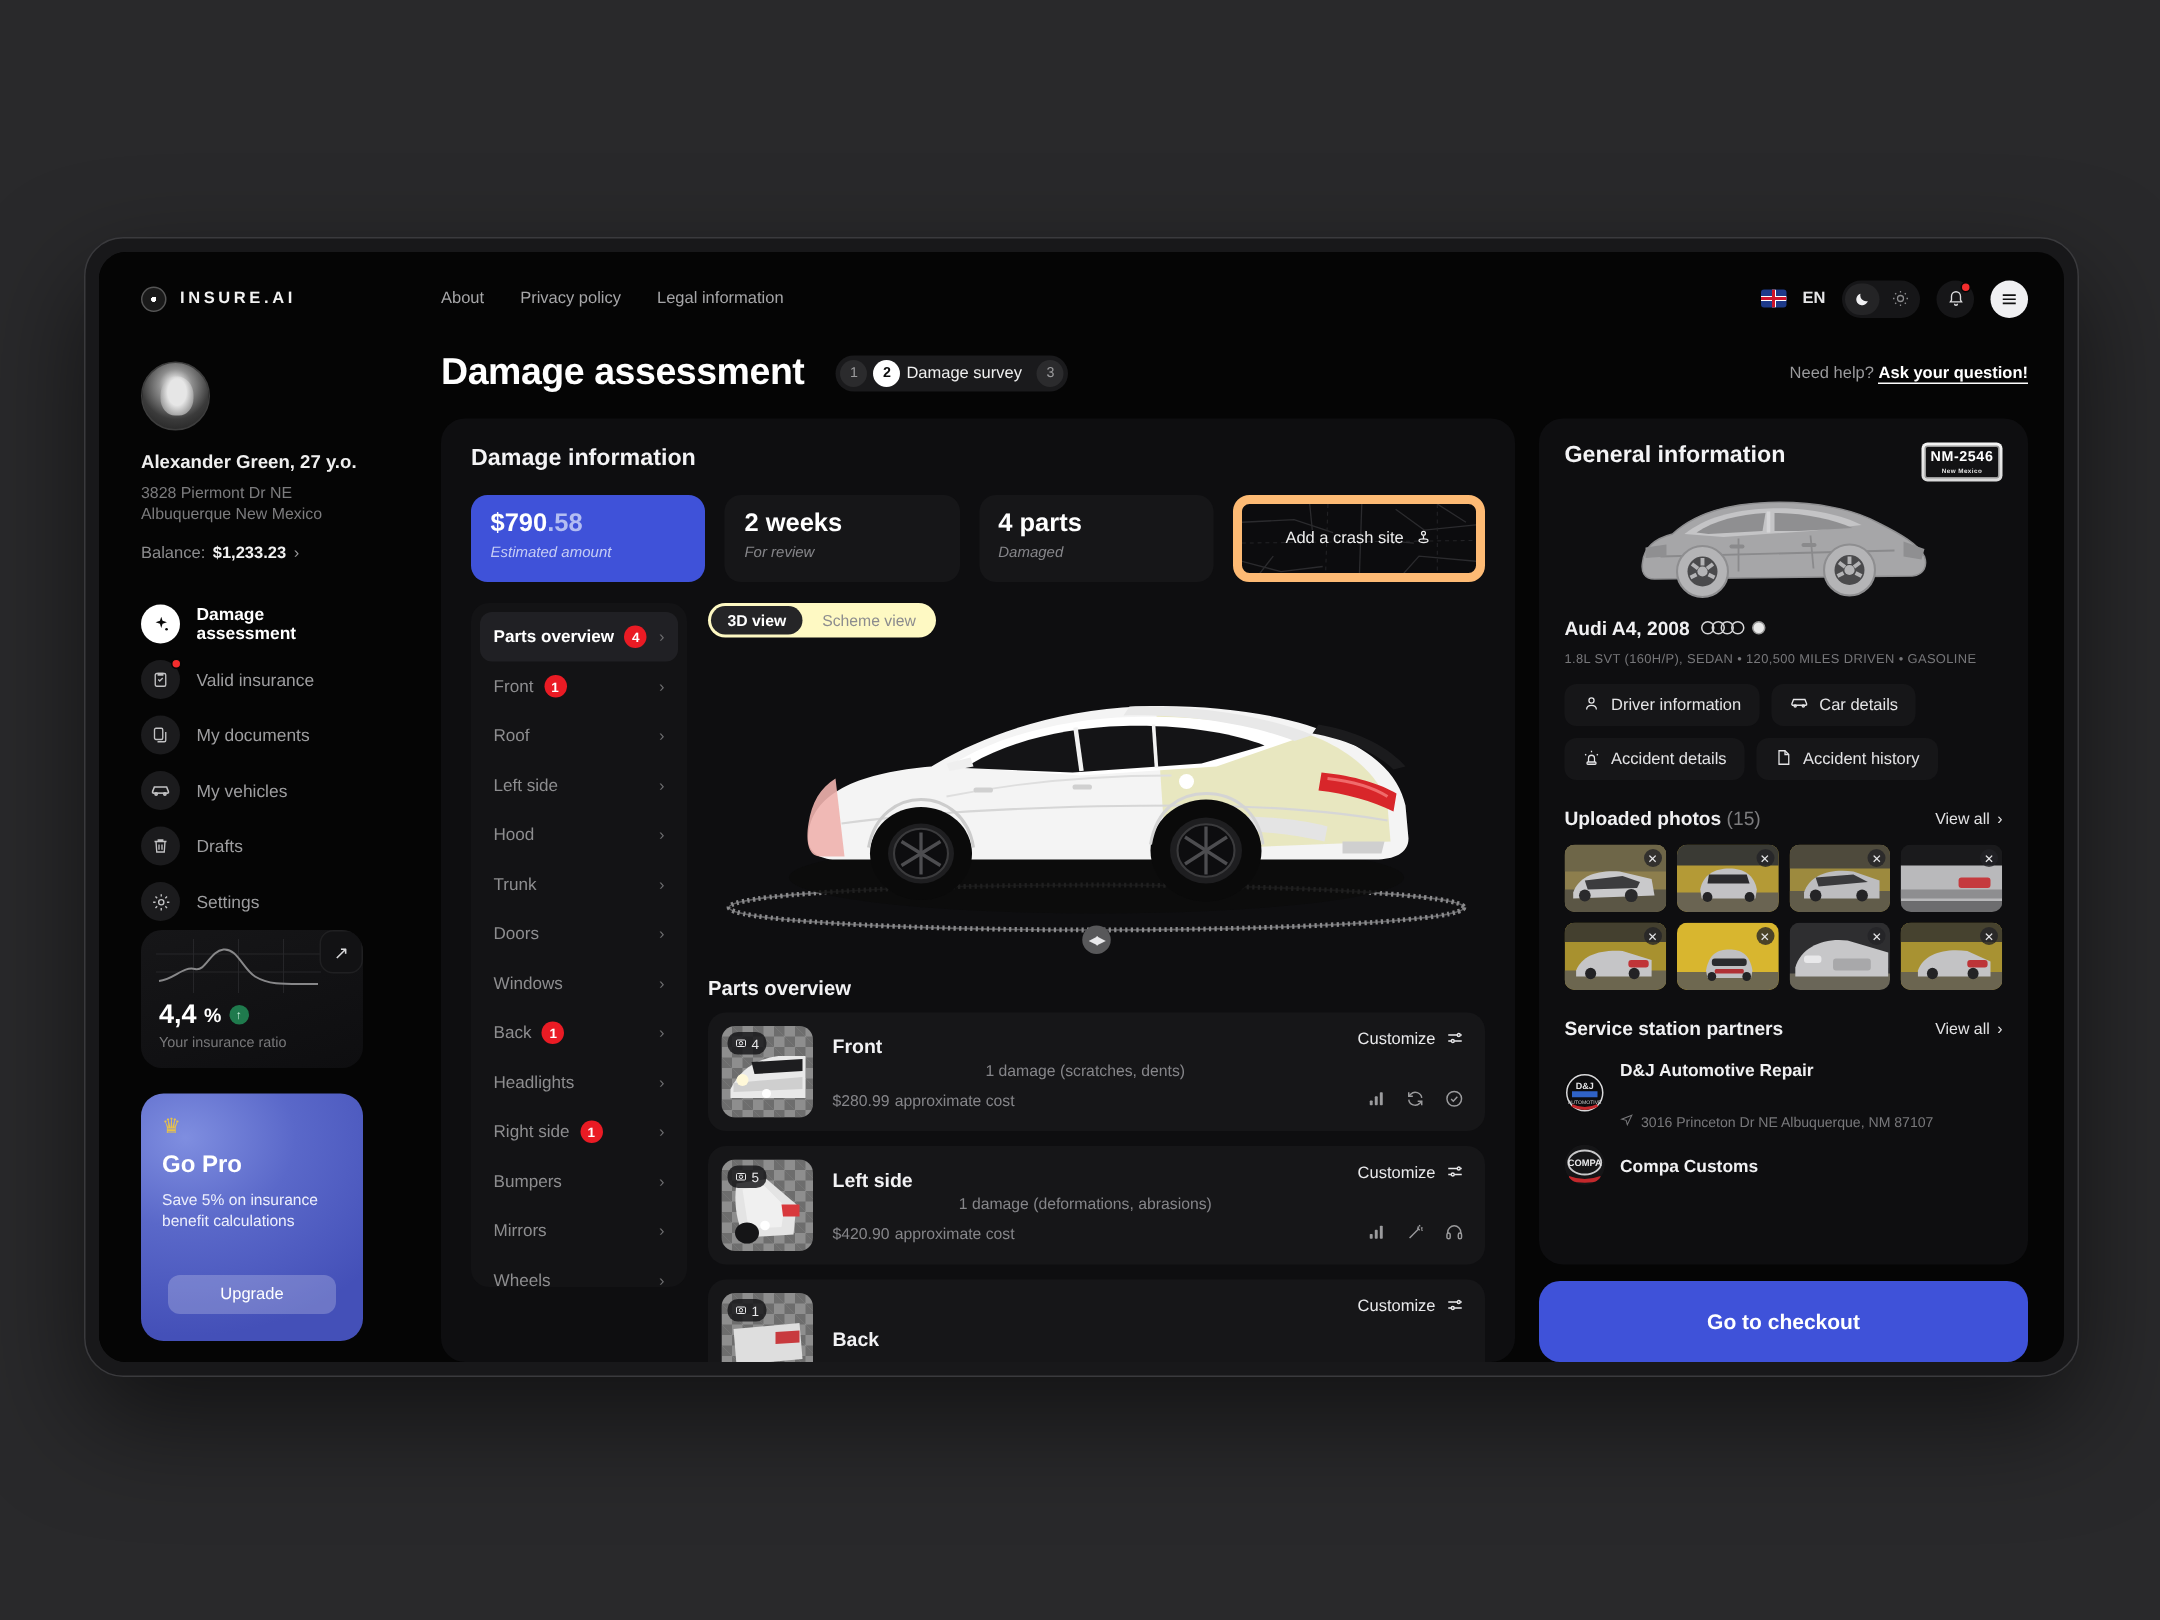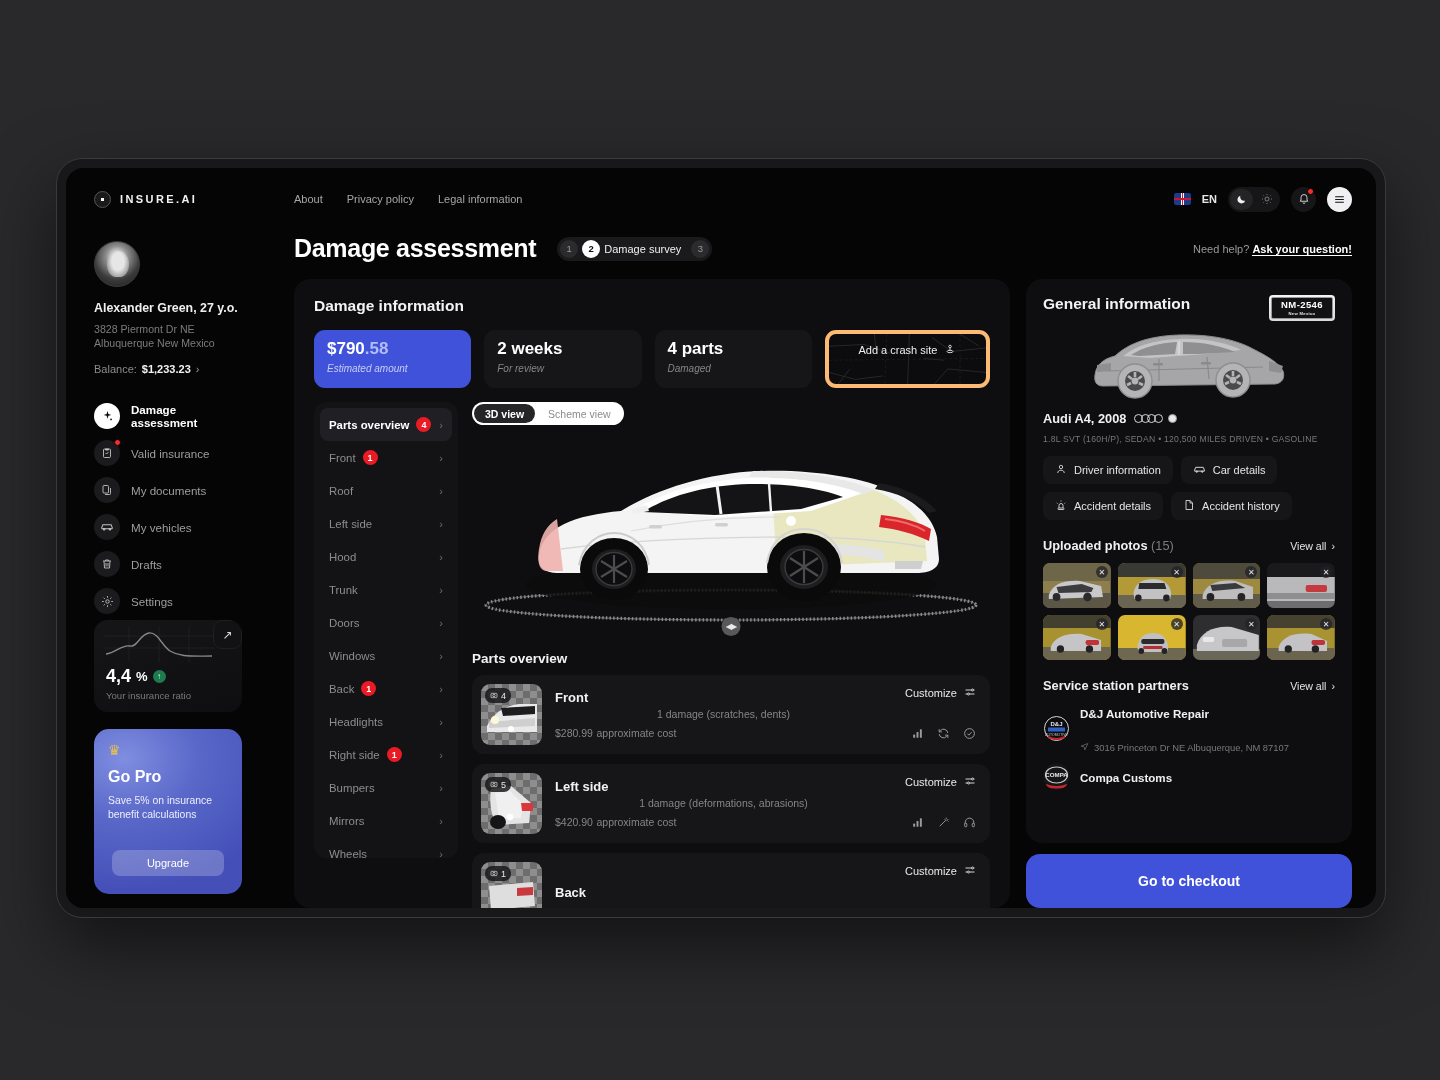--- a/index.html
+++ b/index.html
@@ -166,22 +166,22 @@
   .stat {
     flex: 1; height: 58px; border-radius: 11px; background: #161618;
     padding: 9px 13px;
   }
   .stat.blue { background: #3f52d9; }
   .stat-v { font-size: 17px; font-weight: 700; color: #fff; }
   .stat.blue .stat-v .cents { color: #b3bdf2; }
   .stat-l { font-size: 10px; color: #86868a; margin-top: 4px; font-style: italic; }
   .stat.blue .stat-l { color: #c6cdf5; }
   .stat.map {
-    background: #0c0c0e; position: relative; display: flex; align-items: flex-start; justify-content: center;
-    overflow: hidden; border: 4px solid #fdba74;
+    background: #0c0c0e; position: relative; display: flex; align-items: center; justify-content: center;
+    overflow: hidden; border: 6px solid #fdba74;
   }
   .stat.map .maplines { position: absolute; inset: 0; opacity: .5; }
   .map-label { position: relative; font-size: 11px; color: #efefef; display: flex; align-items: center; gap: 7px; }
 
   .viewer-row { display: flex; gap: 14px; margin-top: 14px; height: 100%; min-height: 0; }
   .parts-nav {
     width: 144px; flex: none; background: #131315; border-radius: 12px; padding: 6px;
     max-height: 456px; overflow: hidden;
   }
   .part-item {
@@ -192,21 +192,21 @@
   .part-name { font-size: 11.4px; color: #8d8d8f; }
   .part-item.active .part-name { color: #fff; font-weight: 600; }
   .cnt-badge {
     min-width: 15px; height: 15px; padding: 0 4px; border-radius: 8px; background: #ea1b24;
     color: #fff; font-size: 9px; font-weight: 700; display: flex; align-items: center; justify-content: center;
   }
   .part-chev { margin-left: auto; color: #6e6e70; font-size: 11px; }
 
   .viewer-col { flex: 1; min-width: 0; display: flex; flex-direction: column; }
   .view-toggle {
-    height: 23px; border-radius: 12px; background: #ffffff; display: inline-flex; align-items: flex-end;
+    height: 23px; border-radius: 12px; background: #fef9c3; display: inline-flex; align-items: flex-end;
     padding: 2px; gap: 2px; align-self: flex-start;
   }
   .vt { padding: 0 11px; height: 19px; border-radius: 10px; font-size: 10.5px;
         color: #8c8c8e; display: flex; align-items: center; cursor: pointer; }
   .vt.on { background: #252527; color: #fff; font-weight: 600; }
 
   .car3d { position: relative; height: 212px; margin-top: 4px; }
   .car-img { position: absolute; left: 50%; top: 8px; transform: translateX(-50%); }
   .turn-knob {
     position: absolute; left: 50%; bottom: 5px; transform: translateX(-50%);
@@ -245,21 +245,21 @@
   .po-icons { display: flex; gap: 13px; color: #9b9b9d; }
 
   
   .panel-general {
     width: 326px; flex: none; display: flex; flex-direction: column; gap: 11px;
   }
   .gi-card { background: #0e0e10; border-radius: 16px; padding: 16px 17px; flex: 1; min-height: 0; overflow: hidden; }
   .gi-head { display: flex; align-items: flex-start; }
   .gi-title { font-size: 15.5px; font-weight: 600; color: #f3f3f5; }
   .plate {
-    margin-left: auto; width: 66px; height: 26px; border-radius: 4px;
+    margin-left: auto; width: 54px; height: 26px; border-radius: 4px;
     background: linear-gradient(#f4f4f4,#d9d9d9); padding: 2px;
   }
   .plate-in {
     width: 100%; height: 100%; border-radius: 2px; background: #121214;
     display: flex; flex-direction: column; align-items: center; justify-content: center;
     border: 1px solid #9a9a9a;
   }
   .plate-num { font-size: 9.5px; font-weight: 700; color: #fff; letter-spacing: .4px; line-height: 1; }
   .plate-state { font-size: 4.2px; font-weight: 700; color: #e6e6e6; letter-spacing: .3px; margin-top: 1px; }
 

